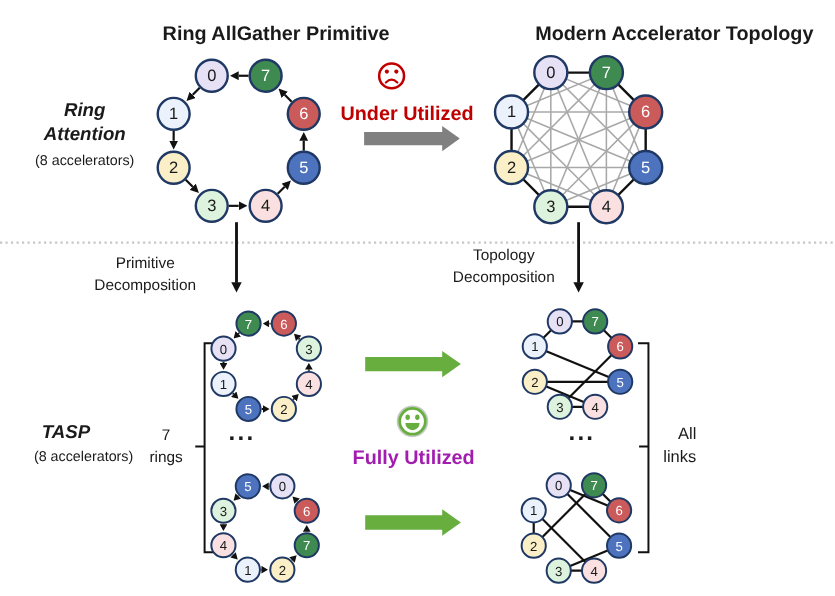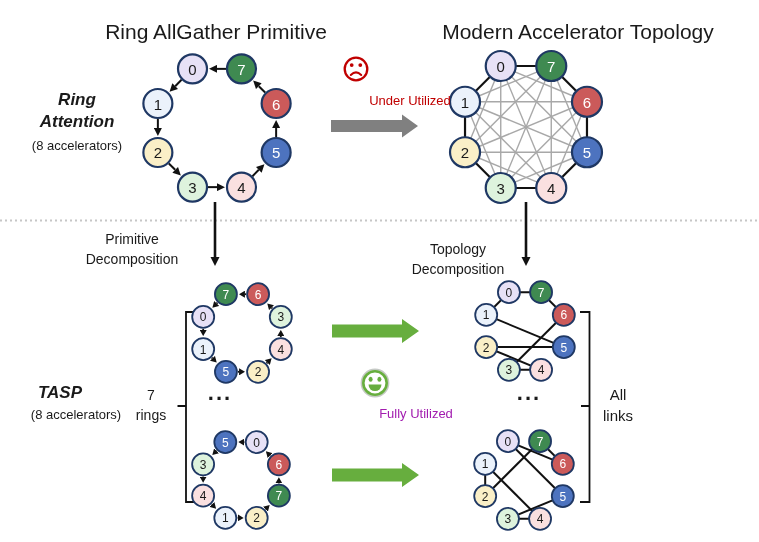--- a/index.html
+++ b/index.html
@@ -1,25 +1,25 @@
 <!DOCTYPE html>
 <html><head>
 <meta charset="utf-8">
 <style>
   html,body{margin:0;padding:0;background:#fff;}
   .canvas{position:relative;width:759px;height:542px;background:#fff;overflow:hidden;
           font-family:"Liberation Sans",sans-serif;color:#1a1a1a;}
   #fig{position:absolute;left:0;top:0;}
   .abs{position:absolute;transform:translateX(-50%);text-align:center;white-space:nowrap;}
-  .title{font-weight:normal;font-size:21px;}
+  .title{font-weight:bold;font-size:18px;margin-left:35px;}
   .rowlabel{font-weight:bold;font-style:italic;font-size:17px;line-height:22px;}
   .sub{font-size:13px;}
-  .statustxt{font-weight:normal;font-size:13px;margin-left:40px;}
+  .statustxt{font-weight:bold;font-size:18px;}
   .twoline{font-size:14px;line-height:20px;}
-  .twoline-lg{font-size:15px;line-height:21px;}
+  .twoline-lg{font-size:15px;line-height:21px;text-align:right;}
   .ellipsis{font-size:22px;font-weight:bold;letter-spacing:2px;}
   svg text{font-family:"Liberation Sans",sans-serif;}
 </style>
 </head>
 <body>
 
 <div class="canvas">
 
   <svg id="fig" width="759" height="542" viewBox="0 0 759 542">
       <defs>
@@ -240,21 +240,21 @@
 
   <div class="abs title" style="left:578px;top:20px">Modern Accelerator Topology</div>
   <div class="abs sub" style="left:77px;top:138px">(8 accelerators)</div>
 
   <div class="abs statustxt" style="left: 370px; top: 93px; color: rgb(192, 0, 0);">Under Utilized</div>
 
   <div class="abs twoline" style="left:132px;top:229px">
     <div>Primitive</div>
     <div>Decomposition</div>
   </div>
-  <div class="abs twoline" style="left:458px;top:239px">
+  <div class="abs twoline" style="left:458px;top:221px">
     <div>Topology</div>
     <div>Decomposition</div>
   </div>
 
   <div class="abs rowlabel" style="left:60px;top:382px">TASP</div>
   <div class="abs sub" style="left:76px;top:407px">(8 accelerators)</div>
 
   <div class="abs twoline" style="left:151px;top:385px">
     <div>7</div>
     <div>rings</div>

